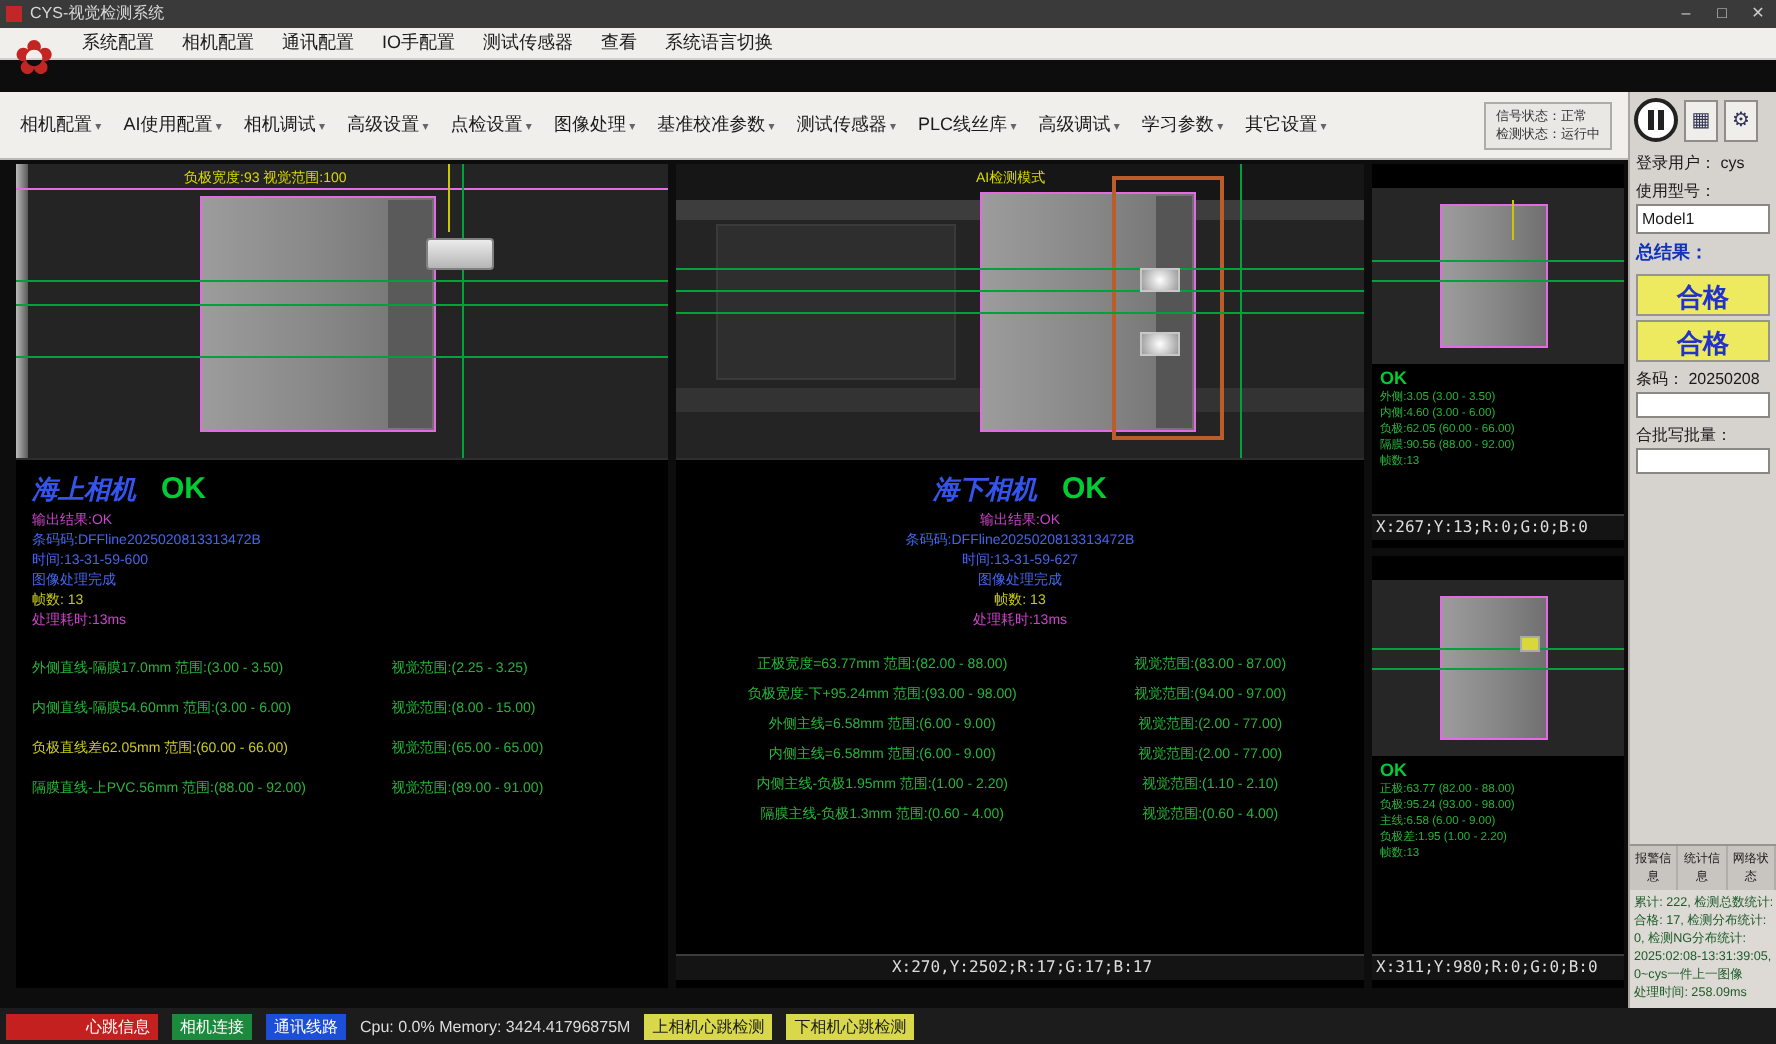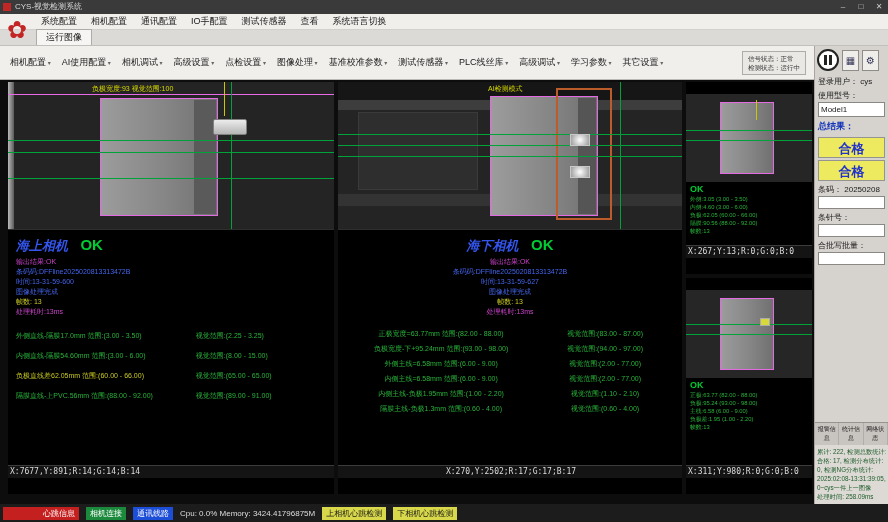--- a/index.html
+++ b/index.html
@@ -86,21 +86,21 @@
   .meta-line.blue { color:#4466ee; }
   .meta-line.yellow { color:#c9c922; }
   .meta-line.magenta { color:#cc44cc; }
   .rows { margin-top:9px; }
   .m-row { display:flex; font-size:7px; color:#28b33a; white-space:nowrap; }
   .panel-left .m-row { line-height:20px; }
   .panel-mid  .m-row { line-height:15px; }
   .m-left { width:58%; overflow:hidden; }
   .m-right { width:42%; overflow:hidden; }
   .m-left.warn { color:#c9c922; }
-  .coord { position:absolute; left:0; right:0; bottom:16px; height:13px; background:#141414;
+  .coord { position:absolute; left:0; right:0; bottom:4px; height:13px; background:#141414;
     border-top:1px solid #3c3c3c; color:#dddddd; font-size:8px; line-height:12px;
     padding-left:2px; font-family:"DejaVu Sans Mono",monospace; }
 
   
   .small-panel { position:absolute; left:686px; width:126px; background:#000; }
   .small-1 { top:82px;  height:192px; }
   .small-2 { top:278px; height:216px; }
   .small-img { position:relative; height:88px; margin-top:12px; background:#262626; overflow:hidden; }
   .small-ok { color:#00cc33; font-size:9px; font-weight:bold; padding:2px 4px 0 4px; }
   .small-lines { padding:1px 4px; }
@@ -142,23 +142,20 @@
 
       <span class="menu-item">IO手配置</span>
 
       <span class="menu-item">测试传感器</span>
 
       <span class="menu-item">查看</span>
 
       <span class="menu-item">系统语言切换</span>
     </div>
 
-  <div class="runrow">
-    <span class="run-tab">运行图像</span>
-  </div>
 
   <div class="toolbar">
     <div style="display:flex;align-items:center;">
 
         <span class="tool-item">相机配置</span>
 
         <span class="tool-item">AI使用配置</span>
 
         <span class="tool-item">相机调试</span>
 
@@ -237,21 +234,20 @@
             <span class="m-left warn">负极直线差62.05mm 范围:(60.00 - 66.00)</span>
             <span class="m-right">视觉范围:(65.00 - 65.00)</span>
           </div>
 
           <div class="m-row">
             <span class="m-left">隔膜直线-上PVC.56mm 范围:(88.00 - 92.00)</span>
             <span class="m-right">视觉范围:(89.00 - 91.00)</span>
           </div>
         </div>
     </div>
-    <div class="coord">X:7677,Y:891;R:14;G:14;B:14</div>
   </div>
 
   <div class="panel panel-mid">
     <div class="cam-image">
       <div class="ov" style="left:0;top:0;width:344px;height:18px;background:#161616;"></div>
       <div class="ov" style="left:0;top:18px;width:344px;height:10px;background:#3d3d3d;"></div>
       <div class="ov" style="left:0;top:112px;width:344px;height:12px;background:#333333;"></div>
       <div class="ov" style="left:20px;top:30px;width:120px;height:78px;background:#2e2e2e;border:1px solid #3a3a3a;"></div>
       <div class="ov part" style="left:152px;top:14px;width:108px;height:120px;"></div>
       <div class="ov" style="left:240px;top:16px;width:18px;height:116px;background:#555555;"></div>
@@ -394,24 +390,20 @@
         <div class="result-box">合格</div>
 
         <div class="result-box">合格</div>
       </div>
     <div class="field">
       <span class="field-label">条码：</span>
       <span>20250208</span>
       <div class="field-box"></div>
     </div>
     <div class="field">
-      <div class="field-label">条针号：</div>
-      <div class="field-box"></div>
-    </div>
-    <div class="field">
       <div class="field-label">合批写批量：</div>
       <div class="field-box"></div>
     </div>
 
     <div class="console-wrap">
       <div class="console-tabs">
 
           <div class="console-tab">报警信息</div>
 
           <div class="console-tab">统计信息</div>

